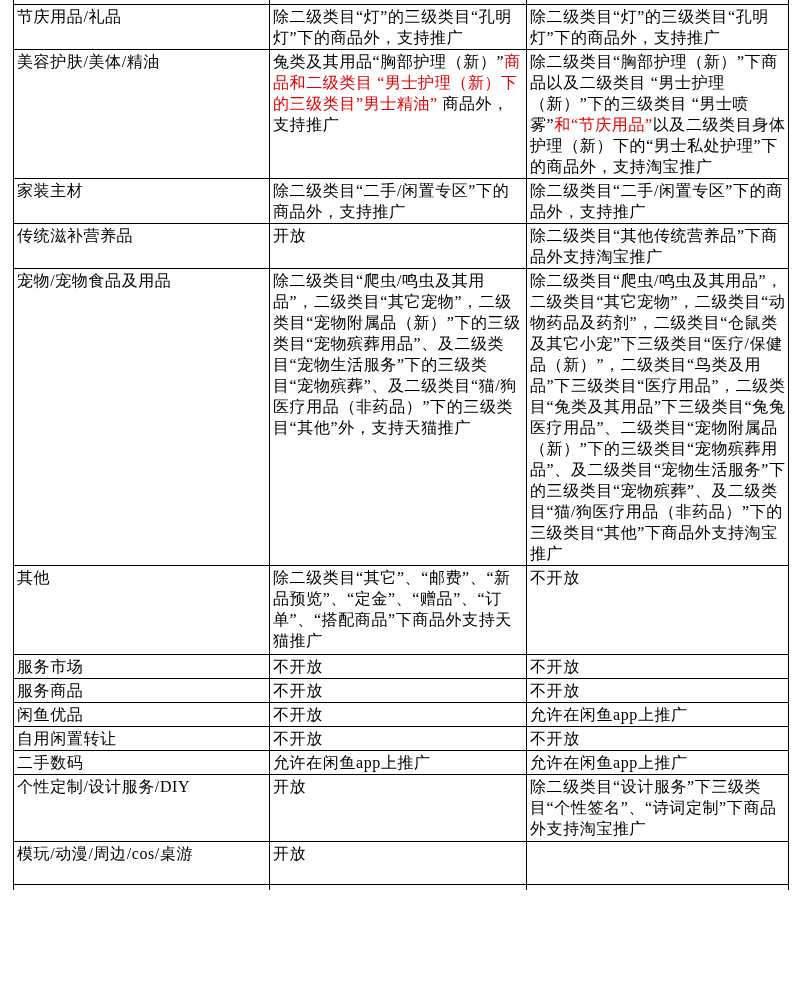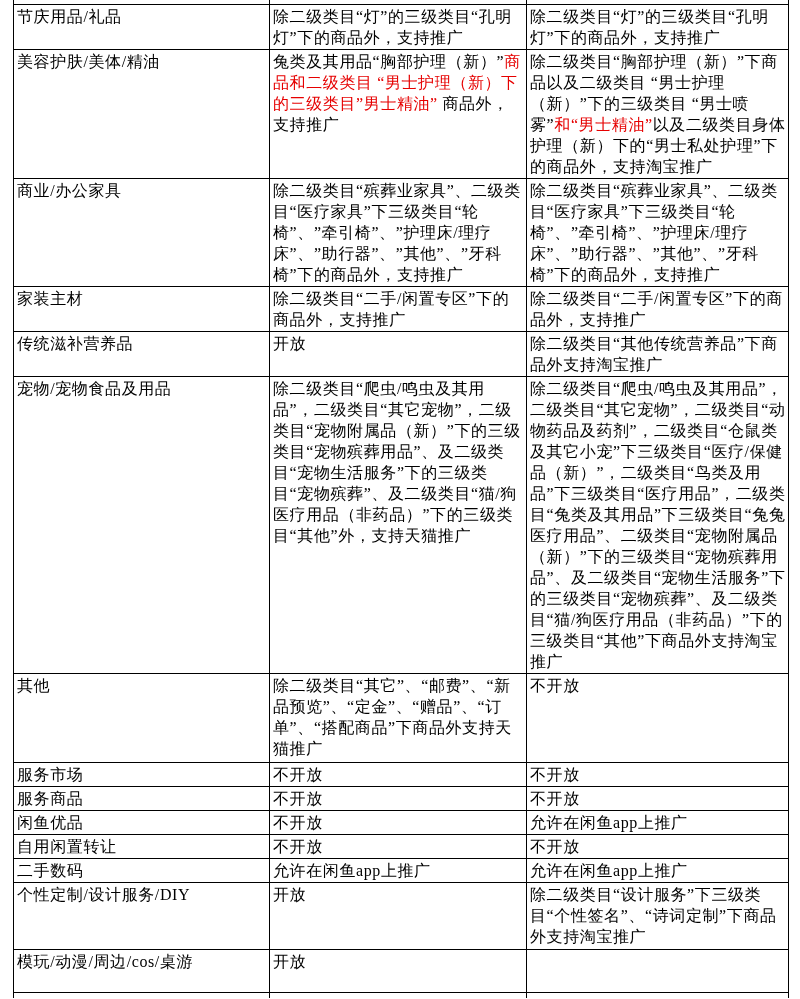--- a/index.html
+++ b/index.html
@@ -57,26 +57,21 @@
           <td></td>
         </tr>
         <tr style="height: 44px;">
           <td><span>节庆用品/礼品</span></td>
           <td><span>除二级类目“灯”的三级类目“孔明灯”下的商品外，支持推广</span></td>
           <td><span>除二级类目“灯”的三级类目“孔明灯”下的商品外，支持推广</span></td>
         </tr>
         <tr style="height: 110px;">
           <td><span>美容护肤/美体/精油</span></td>
           <td><span>兔类及其用品“胸部护理（新）”</span><span class="seg-red">商品和二级类目 “男士护理（新）下的三级类目”男士精油”</span><span> 商品外，支持推广</span></td>
-          <td><span>除二级类目“胸部护理（新）”下商品以及二级类目 “男士护理（新）”下的三级类目 “男士喷雾”</span><span class="seg-red">和“男士精油”</span><span>以及二级类目身体护理（新）下的“男士私处护理”下的商品外，支持淘宝推广</span></td>
-        </tr>
-        <tr style="height: 107px;">
-          <td><span>商业/办公家具</span></td>
-          <td><span>除二级类目“殡葬业家具”、二级类目“医疗家具”下三级类目“轮椅”、”牵引椅”、”护理床/理疗床”、”助行器”、”其他”、”牙科椅”下的商品外，支持推广</span></td>
-          <td><span>除二级类目“殡葬业家具”、二级类目“医疗家具”下三级类目“轮椅”、”牵引椅”、”护理床/理疗床”、”助行器”、”其他”、”牙科椅”下的商品外，支持推广</span></td>
+          <td><span>除二级类目“胸部护理（新）”下商品以及二级类目 “男士护理（新）”下的三级类目 “男士喷雾”</span><span class="seg-red">和“节庆用品”</span><span>以及二级类目身体护理（新）下的“男士私处护理”下的商品外，支持淘宝推广</span></td>
         </tr>
         <tr style="height: 44px;">
           <td><span>家装主材</span></td>
           <td><span>除二级类目“二手/闲置专区”下的商品外，支持推广</span></td>
           <td><span>除二级类目“二手/闲置专区”下的商品外，支持推广</span></td>
         </tr>
         <tr style="height: 45px;">
           <td><span>传统滋补营养品</span></td>
           <td><span>开放</span></td>
           <td><span>除二级类目“其他传统营养品”下商品外支持淘宝推广</span></td>

